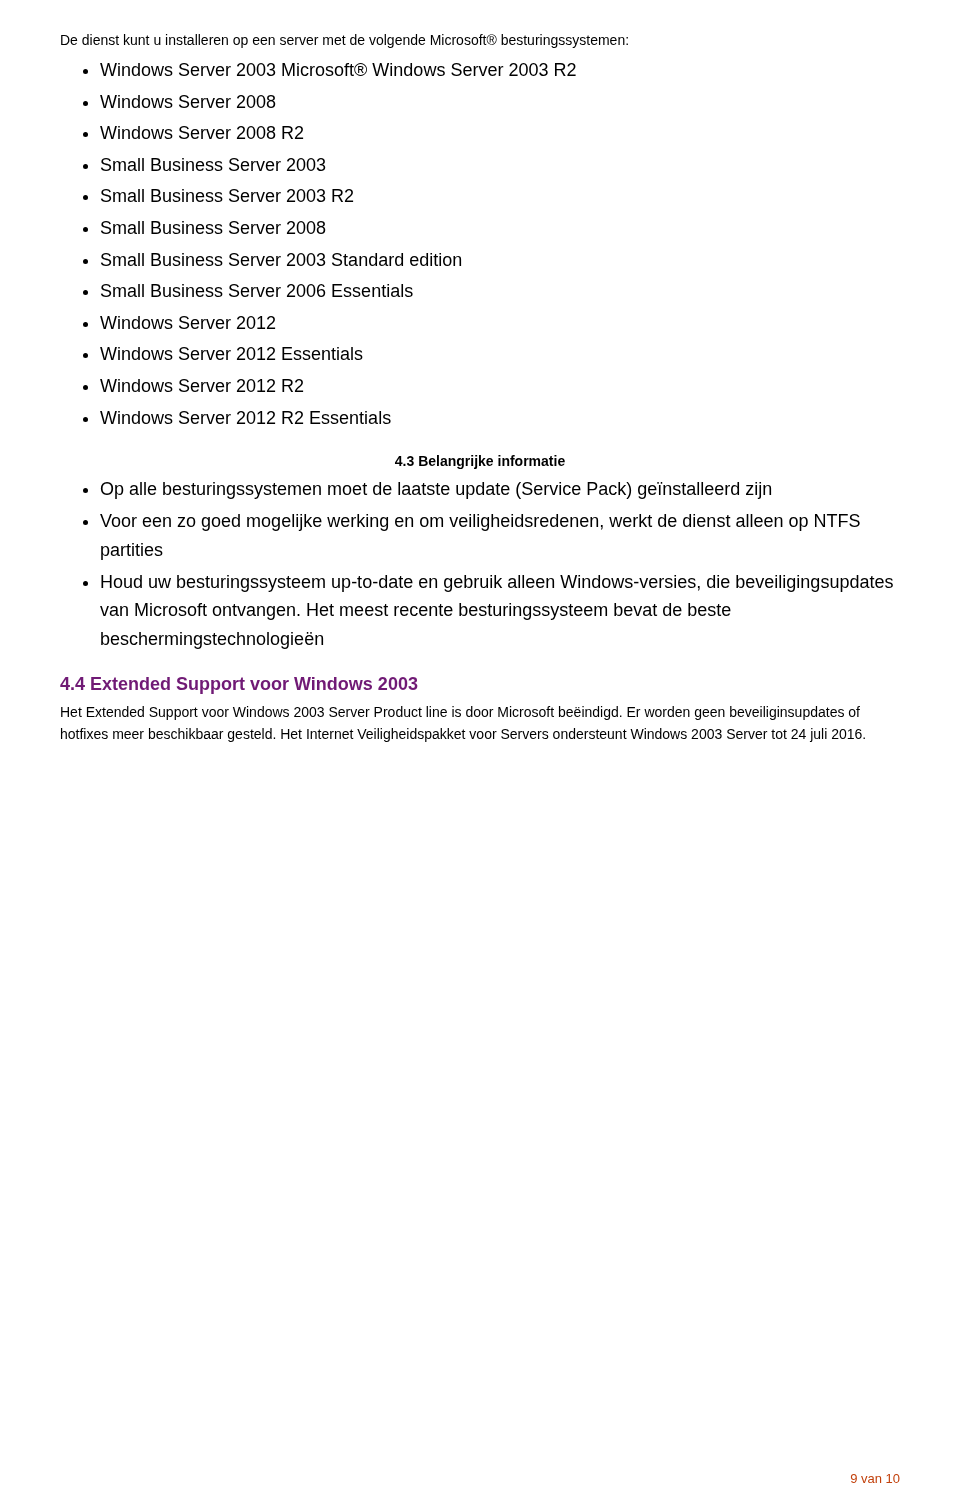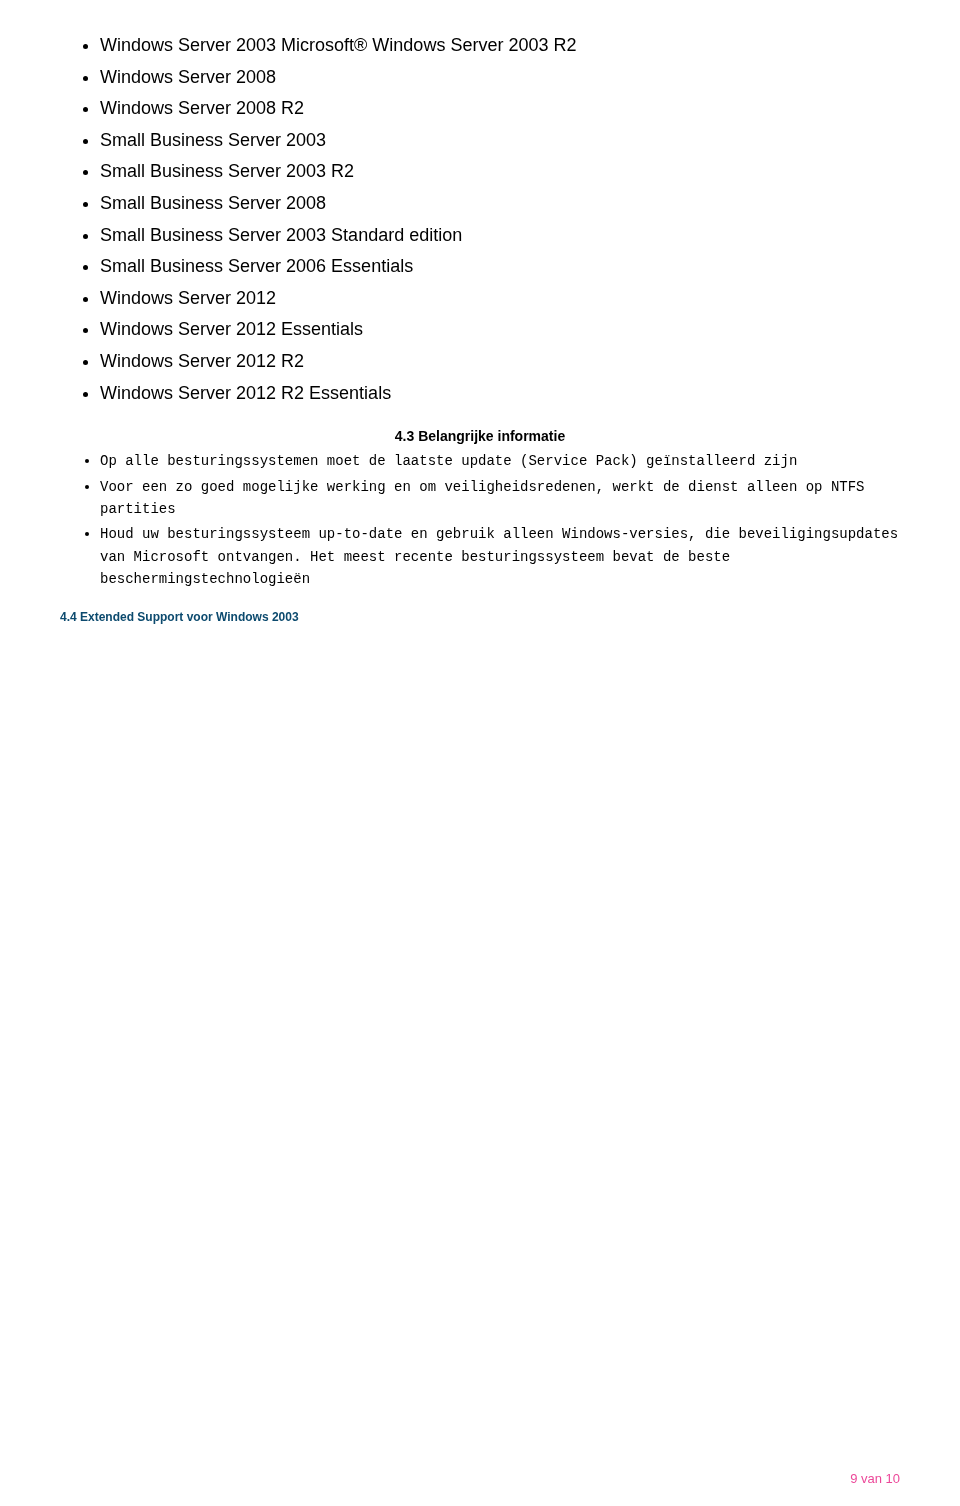--- a/index.html
+++ b/index.html
@@ -41,50 +41,50 @@
       font-weight: bold;
       margin-top: 20px;
       margin-bottom: 6px;
       text-align: center;
     }
     ul.info-list {
       list-style: disc;
       margin-left: 40px;
       margin-bottom: 14px;
       line-height: 1.6;
-      font-size: 14px;
-      font-family: Liberation Mono, monospace;
+      font-size: 18px;
     }
     ul.info-list li {
       margin-bottom: 3px;
     }
     .extended-support-heading {
-      color: #0c4a6e;
-      font-size: 12px;
+      color: #701a75;
+      font-size: 18px;
       font-weight: bold;
       margin-top: 20px;
       margin-bottom: 6px;
     }
     .extended-support-text {
       font-size: 14px;
       line-height: 1.6;
     }
     .page-footer {
       position: absolute;
       bottom: 20px;
       right: 60px;
       font-size: 13px;
-      color: #ec4899;
+      color: #c2410c;
     }
   </style>
 </head>
 <body>
 
 <div class="page-container">
 
+  <p class="intro-sentence">De dienst kunt u installeren op een server met de volgende Microsoft® besturingssystemen:</p>
 
   <ul class="server-list">
 
   <li>Windows Server 2003 Microsoft® Windows Server 2003 R2</li>
       <li>Windows Server 2008</li>
       <li>Windows Server 2008 R2</li>
       <li>Small Business Server 2003</li>
       <li>Small Business Server 2003 R2</li>
       <li>Small Business Server 2008</li>
       <li>Small Business Server 2003 Standard edition</li>
@@ -100,19 +100,20 @@
     <ul class="info-list">
 
     <li>Op alle  besturingssystemen moet de laatste update (Service Pack) geïnstalleerd zijn</li>
         <li>Voor een zo goed mogelijke werking en om veiligheidsredenen, werkt de dienst alleen op NTFS partities</li>
         <li>Houd uw besturingssysteem up-to-date en gebruik alleen Windows-versies, die beveiligingsupdates van Microsoft ontvangen. Het meest recente besturingssysteem bevat de beste beschermingstechnologieën</li>
       </ul>
   </div>
 
   <div class="section-44">
     <p class="extended-support-heading">4.4 Extended Support voor Windows 2003</p>
+    <p class="extended-support-text">Het Extended Support voor Windows 2003 Server Product line is door Microsoft beëindigd. Er worden geen beveiliginsupdates of hotfixes meer beschikbaar gesteld. Het Internet Veiligheidspakket voor Servers ondersteunt Windows 2003 Server tot 24 juli 2016.</p>
   </div>
 
   <div class="page-footer">
     <span>9 van 10</span>
   </div>
 
 </div>
 
 </body></html>

